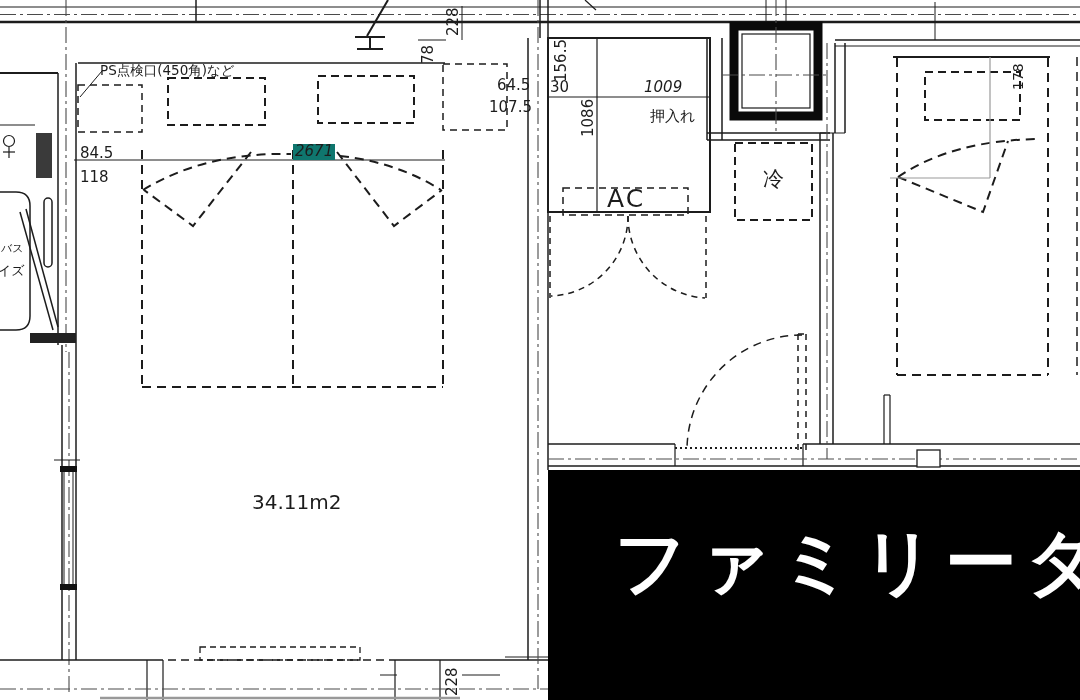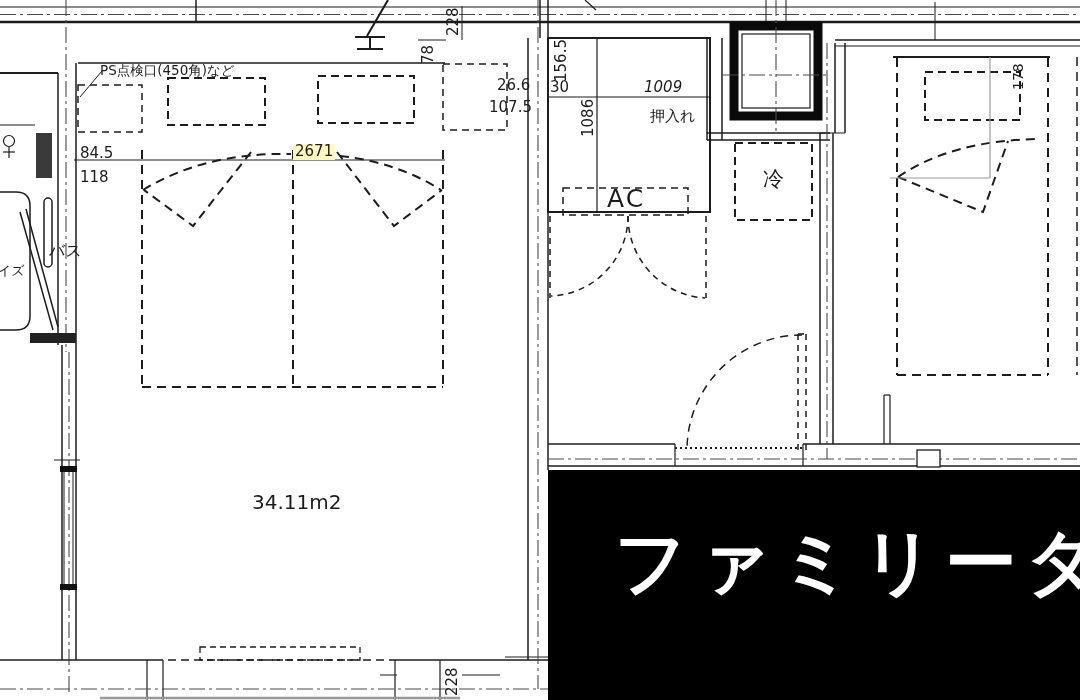--- a/index.html
+++ b/index.html
@@ -1,21 +1,21 @@
 <!DOCTYPE html>
 <html><head>
 <meta charset="utf-8">
 <style>
   html,body{margin:0;padding:0;background:#e8e8e8;}
   #stage{position:relative;width:1080px;height:700px;background:#ffffff;overflow:hidden;
          font-family:"DejaVu Sans","Liberation Sans",sans-serif;color:#1c1c1c;}
   #plan-svg{position:absolute;left:0;top:0;}
   .lbl{position:absolute;line-height:1.05;white-space:nowrap;color:#1c1c1c;}
   .rot{transform:rotate(-90deg);transform-origin:0 0;}
-  .onLine{background:#fef9c3;padding:0 2px;}
+  .onLine{background:#0f766e;padding:0 2px;font-style:italic;}
   #banner{position:absolute;left:548px;top:470px;width:532px;height:272px;background:#000000;overflow:hidden;}
   #banner .txt{position:absolute;left:66px;top:56px;font-size:72px;font-weight:bold;color:#fff;
                letter-spacing:9px;white-space:nowrap;line-height:1;}
 </style>
 </head>
 <body>
 
 <div id="stage">
 
   <svg id="plan-svg" width="1080" height="700" viewBox="0 0 1080 700" fill="none" stroke="#1c1c1c" stroke-width="1.5">
@@ -189,40 +189,40 @@
       <line x1="1077" y1="57" x2="1077" y2="375" stroke-dasharray="9 6"></line>
     </g>
   </svg>
 
   <div class="lbl" style="left:100px;top:63px;font-size:13.5px;">PS点検口(450角)など</div>
 
   <div class="lbl" style="left:80px;top:146px;font-size:15px;">84.5</div>
   <div class="lbl" style="left:80px;top:170px;font-size:15px;">118</div>
   <div class="lbl onLine" style="left:293px;top:144px;font-size:15px;">2671</div>
 
-  <div class="lbl" style="left:497px;top:78px;font-size:15px;">26.6</div>
+  <div class="lbl" style="left:497px;top:78px;font-size:15px;">64.5</div>
   <div class="lbl" style="left:489px;top:100px;font-size:15px;">107.5</div>
 
   <div class="lbl rot" style="left:446px;top:36px;font-size:15px;">228</div>
   <div class="lbl rot" style="left:421px;top:64px;font-size:15px;">78</div>
 
   <div class="lbl rot" style="left:554px;top:82px;font-size:15px;">156.5</div>
   <div class="lbl" style="left:550px;top:80px;font-size:15px;">30</div>
   <div class="lbl" style="left:644px;top:80px;font-size:15px;font-style:italic;">1009</div>
   <div class="lbl rot" style="left:581px;top:137px;font-size:15px;">1086</div>
   <div class="lbl" style="left:614px;top:109px;font-size:15px;margin-left:36px;">押入れ</div>
   <div class="lbl" style="left:607px;top:186px;font-size:25px;letter-spacing:2px;">AC</div>
 
   <div class="lbl" style="left:735px;top:168px;width:77px;text-align:center;font-size:21px;">冷</div>
 
   <div class="lbl rot" style="left:1011px;top:90px;font-size:14px;">178</div>
 
   <div class="lbl" style="left:252px;top:452px;font-size:20px;margin-top:40px;">34.11m2</div>
 
-  <div class="lbl" style="left:1px;top:243px;font-size:16px;padding-left:48px;">バス</div>
+  <div class="lbl" style="left:1px;top:243px;font-size:11px;">バス</div>
   <div class="lbl" style="left:-2px;top:264px;font-size:13px;">イズ</div>
 
   <div class="lbl rot" style="left:445px;top:696px;font-size:15px;">228</div>
 
   <div id="banner">
     <div class="txt">ファミリータ</div>
   </div>
 
 </div>
 

